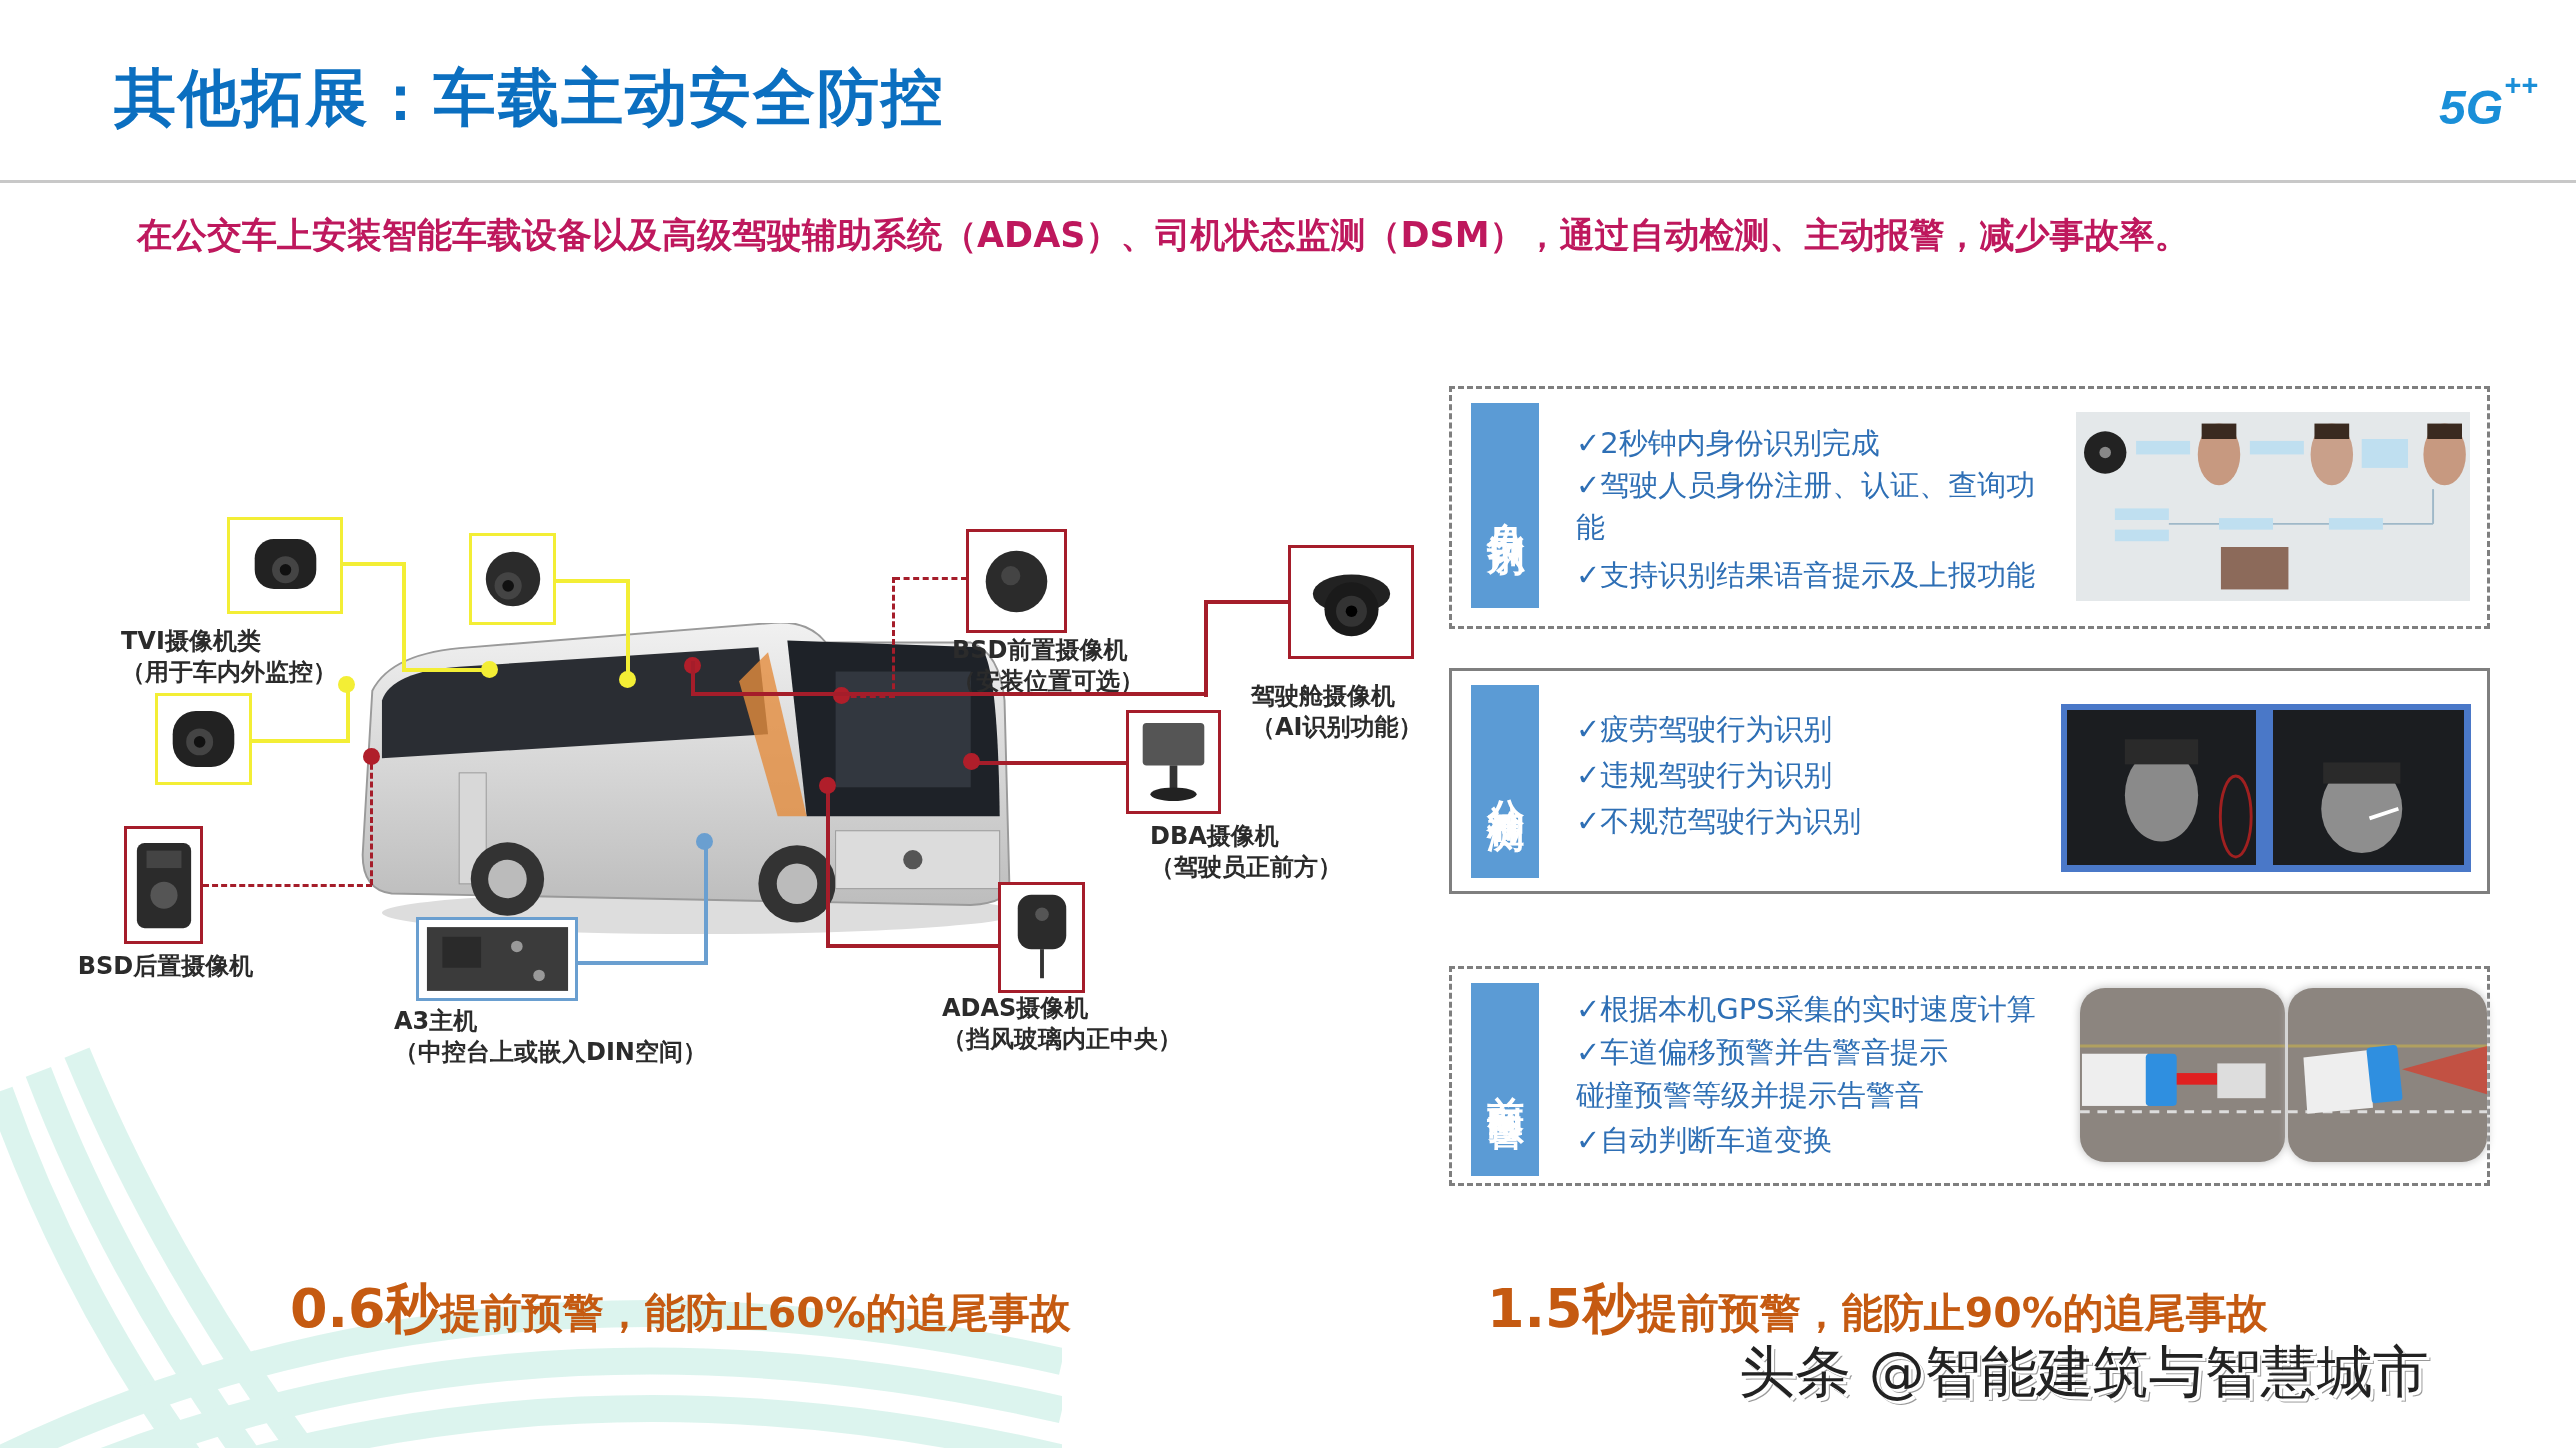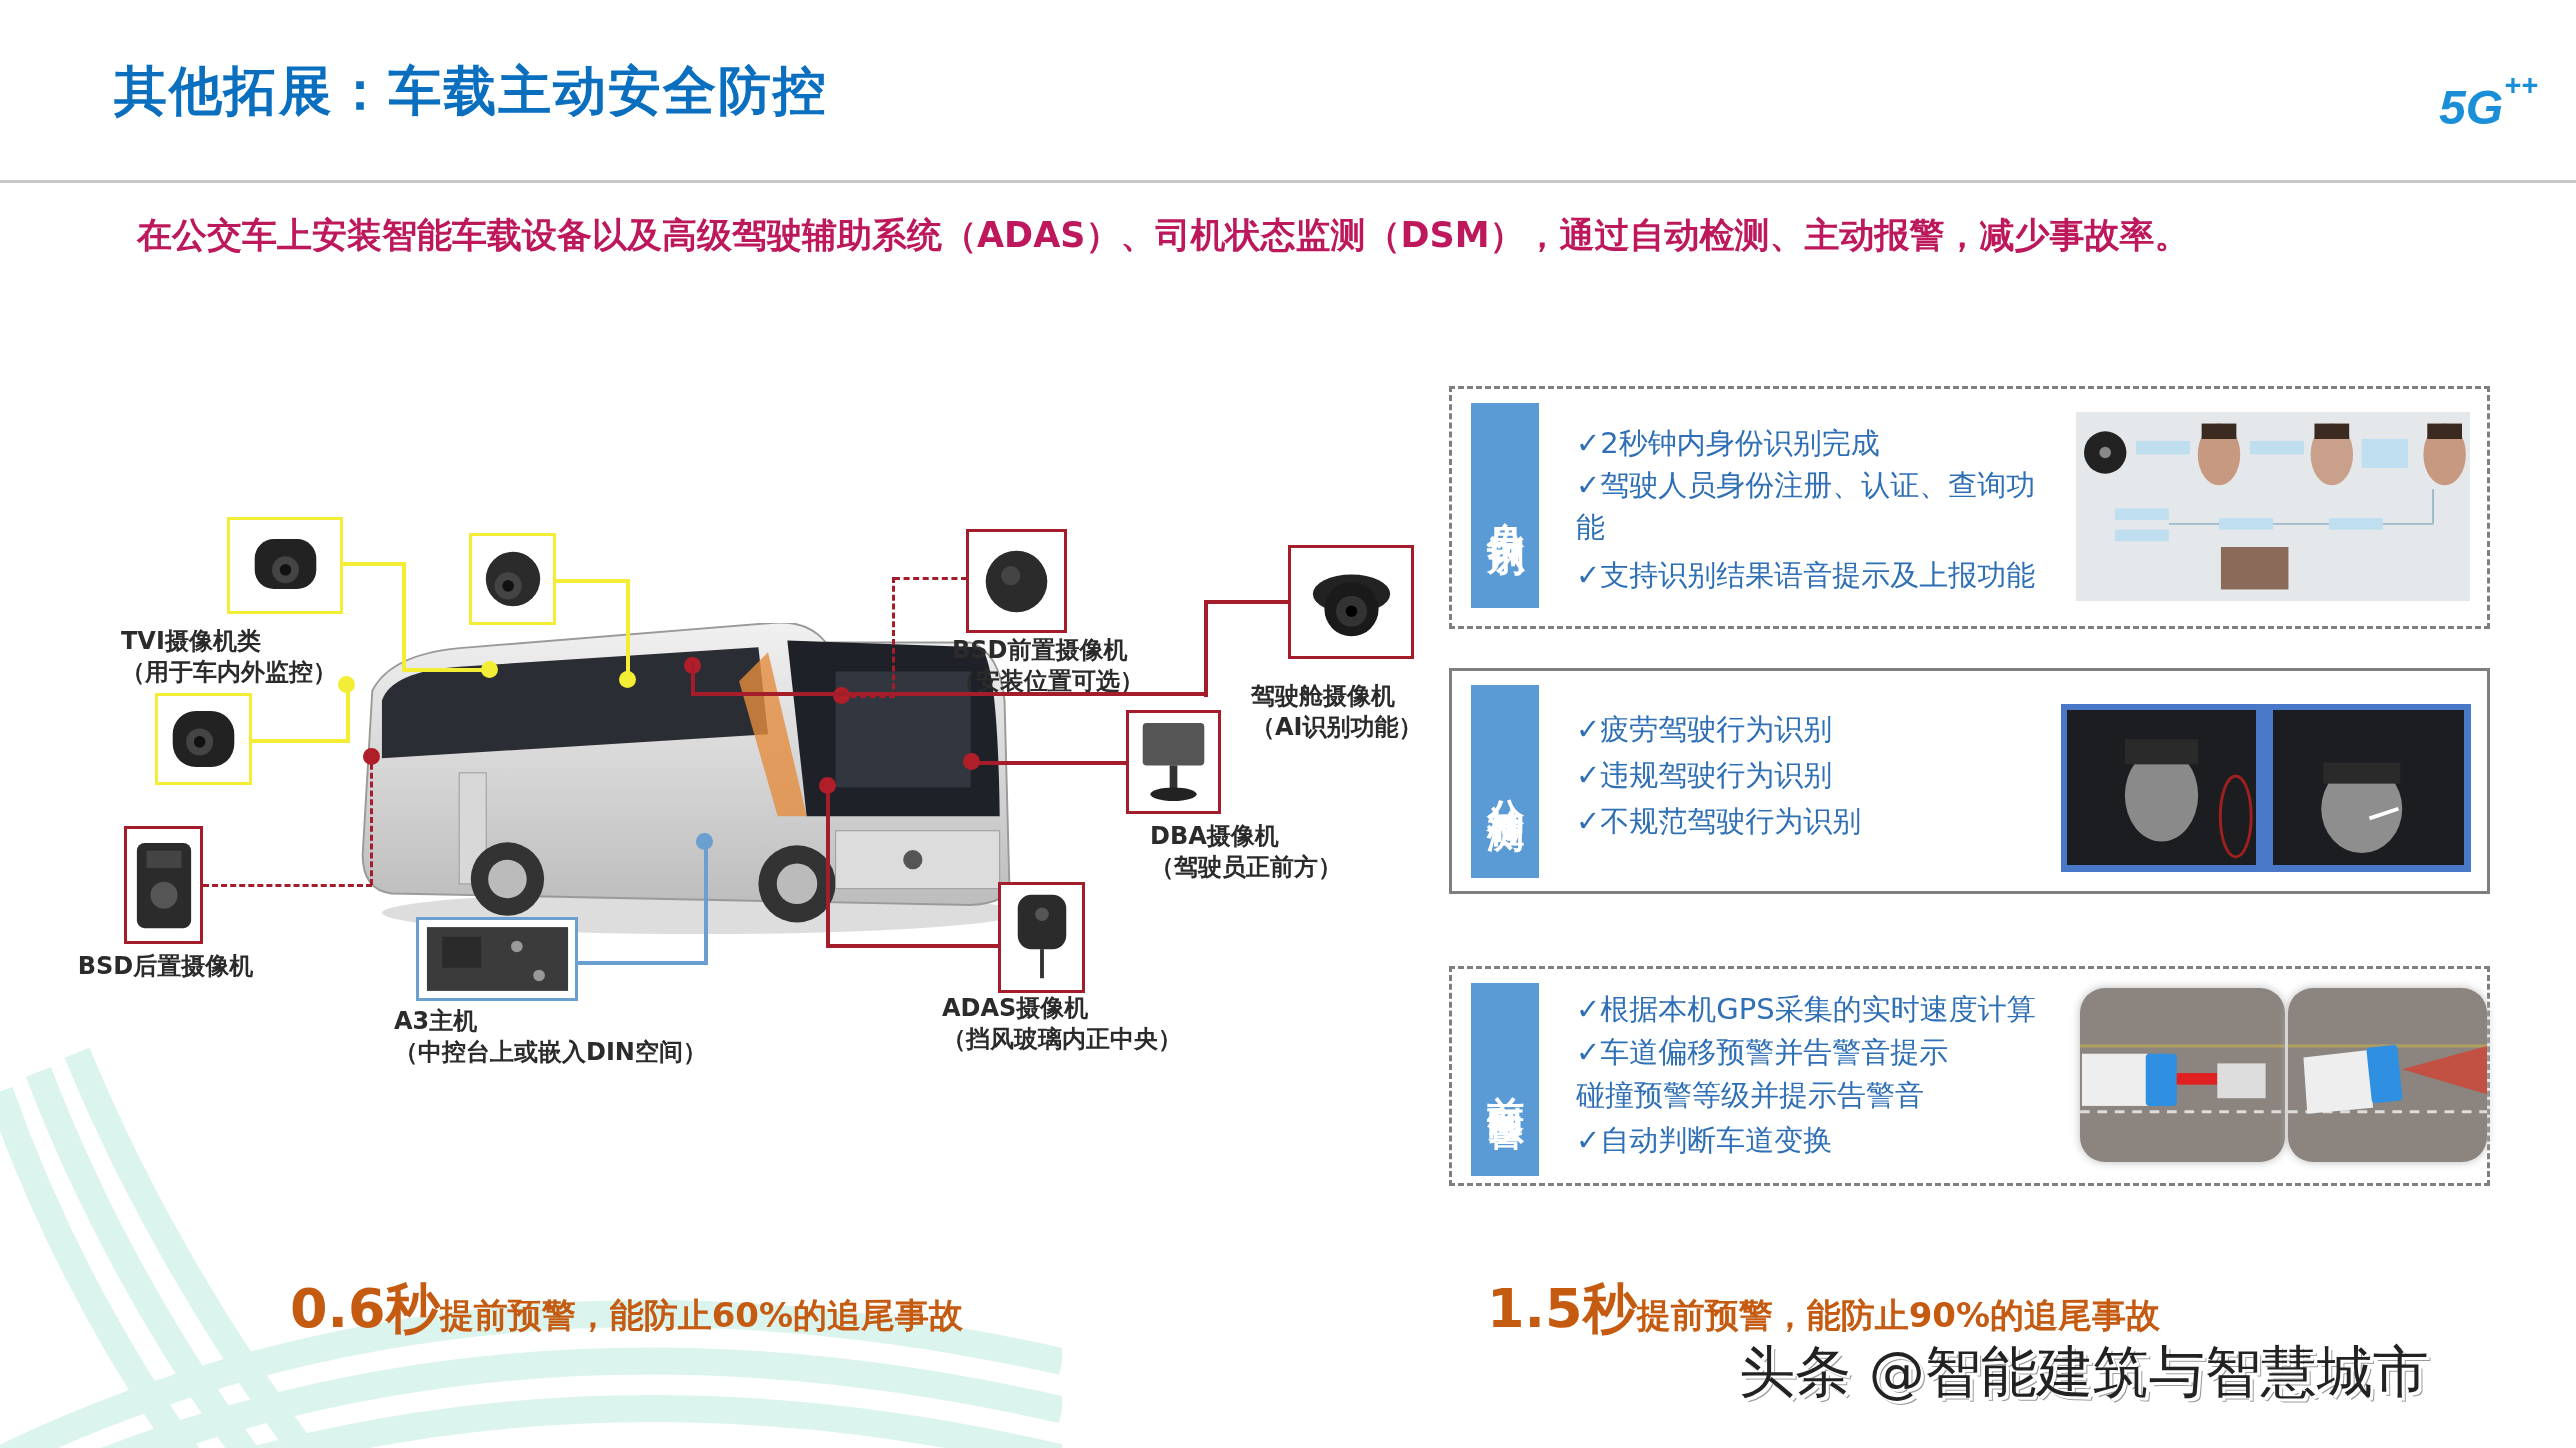--- a/index.html
+++ b/index.html
@@ -1,18 +1,18 @@
 <!DOCTYPE html>
 <html><head>
 <meta charset="utf-8">
 <style>
   html,body{margin:0;padding:0;}
   body{width:2576px;height:1449px;position:relative;overflow:hidden;background:#fff;font-family:"DejaVu Sans","Liberation Sans",sans-serif;}
   .abs{position:absolute;}
-  .title{left:114px;top:56px;font-size:53px;font-weight:bold;color:#0b6fc0;letter-spacing:1.9px;white-space:nowrap;}
+  .title{left:114px;top:56px;font-size:62px;font-weight:bold;color:#0b6fc0;letter-spacing:1.9px;white-space:nowrap;}
   .rule{left:0;top:180px;width:2576px;height:2.9px;background:#c8c8c8;}
   .subtitle{left:137px;top:212px;font-size:35px;font-weight:bold;color:#be185d;white-space:nowrap;}
   .logo{left:2439px;top:68px;width:106px;height:68px;}
   
   .cam{position:absolute;border:3.9px solid;box-sizing:border-box;background:#fff;display:flex;align-items:center;justify-content:center;}
   .cam.yellow{border-color:#f3ee35;}
   .cam.red{border-color:#a51d2a;}
   .cam.blue{border-color:#6a9fd0;}
   .camlabel{position:absolute;font-size:24px;font-weight:bold;color:#2b2b2b;line-height:31px;white-space:nowrap;}
   .line{position:absolute;}
@@ -22,21 +22,21 @@
   .dot{position:absolute;width:17.4px;height:17.4px;border-radius:50%;}
   
   .panel{position:absolute;box-sizing:border-box;background:#fff;}
   .panel.dashed{border:3.9px dashed #7f7f7f;}
   .panel.solid{border:3.9px solid #7f7f7f;}
   .vlabel{position:absolute;background:#5b9bd5;color:#fff;font-weight:bold;font-size:37px;display:flex;flex-direction:column;align-items:center;justify-content:center;line-height:44px;}
   .items{position:absolute;font-size:29px;color:#2e6fb5;line-height:43px;}
   .items div{white-space:nowrap;}
   .stat{position:absolute;color:#c55a11;font-weight:bold;white-space:nowrap;}
   .stat .big{font-size:54px;}
-  .stat .small{font-size:34px;}
+  .stat .small{font-size:41px;}
   .watermark{position:absolute;left:1739px;top:1335px;font-size:56px;color:#222;white-space:nowrap;text-shadow:2.9px 2.9px 0 #fff,3.9px 3.9px 0 #999;}
 </style>
 </head>
 <body>
 
 <div class="abs" style="left:-290px;top:1014px;width:1352px;height:676px;">
   <svg width="1352" height="676" viewBox="0 0 1400 700">
     <g fill="none" stroke="#d4f2ea" stroke-width="28" opacity="0.8">
       <path d="M300 80 Q420 420 700 700"></path>
       <path d="M340 60 Q470 400 760 700"></path>

